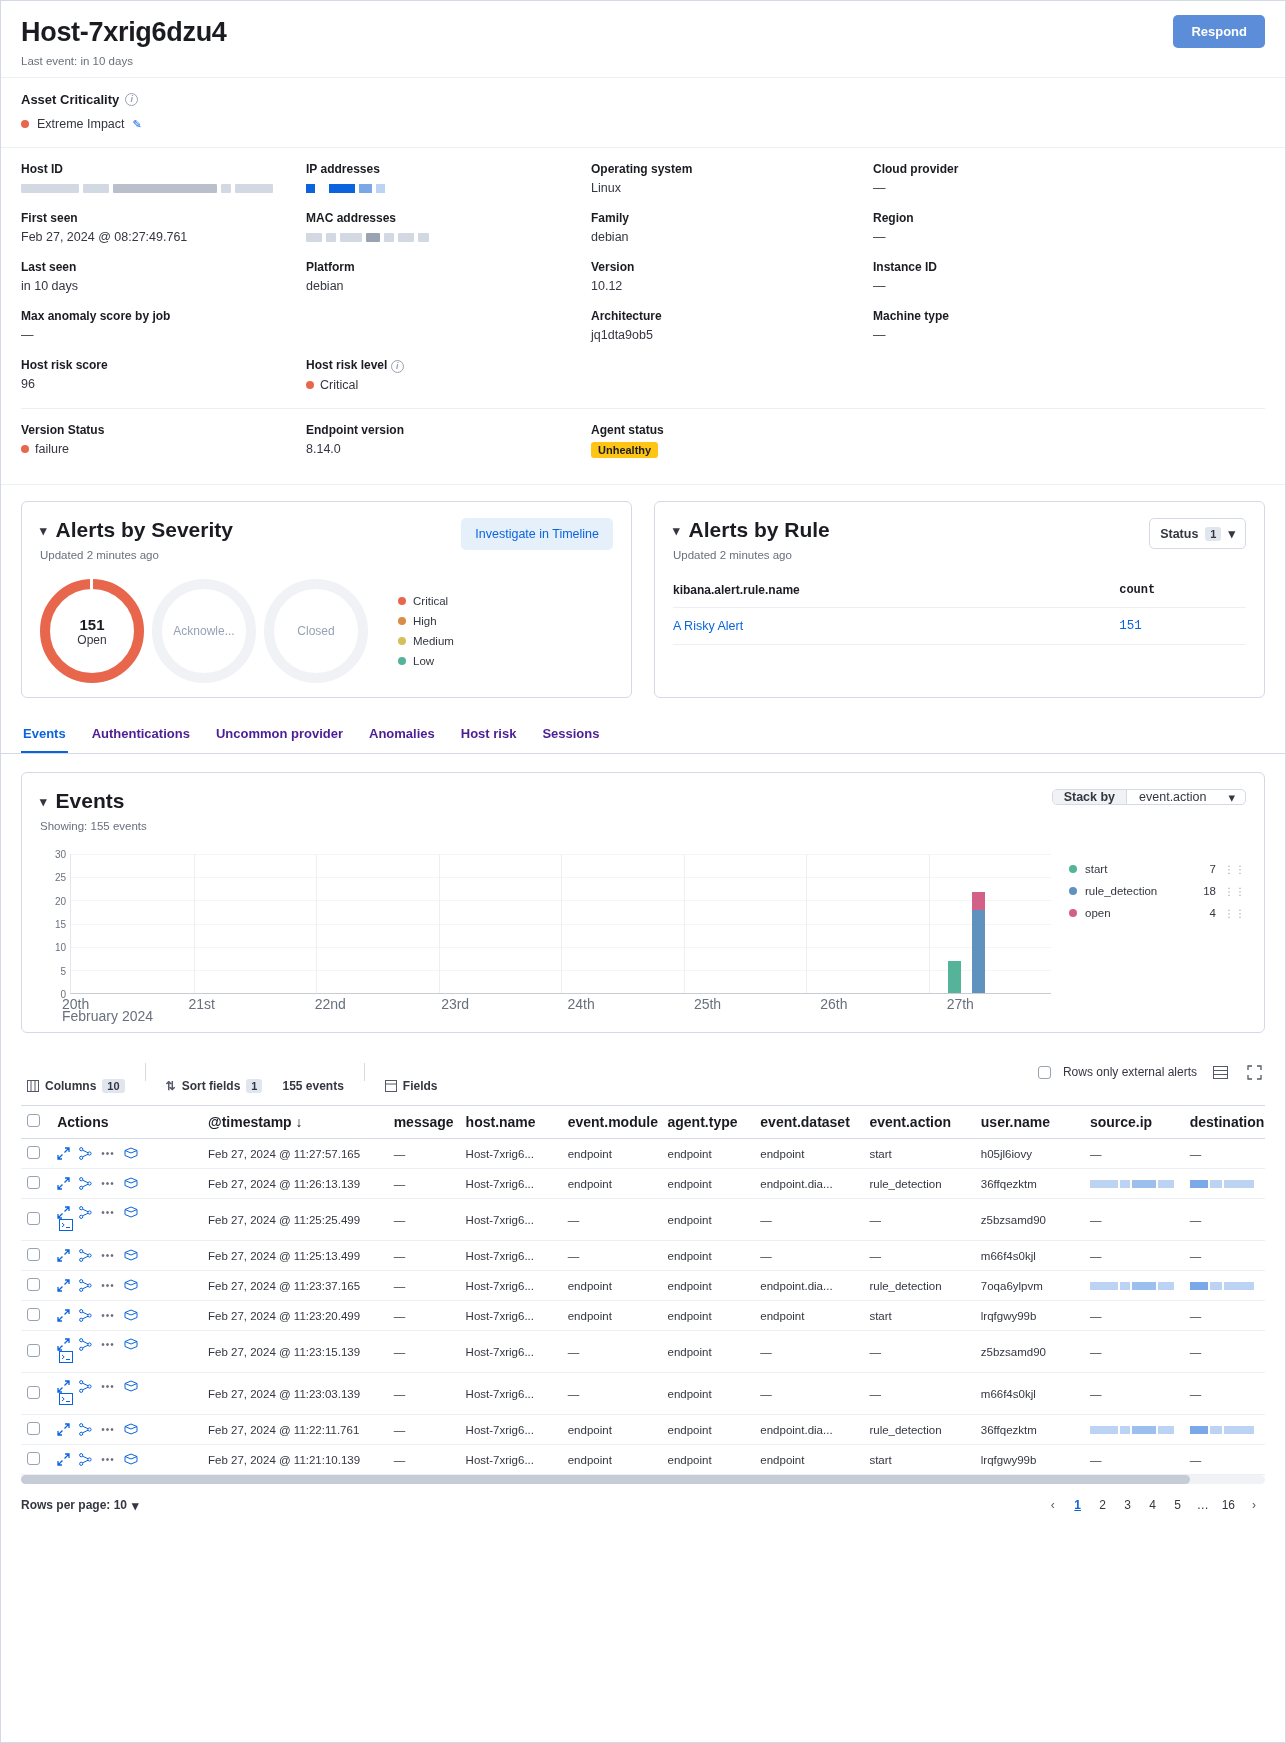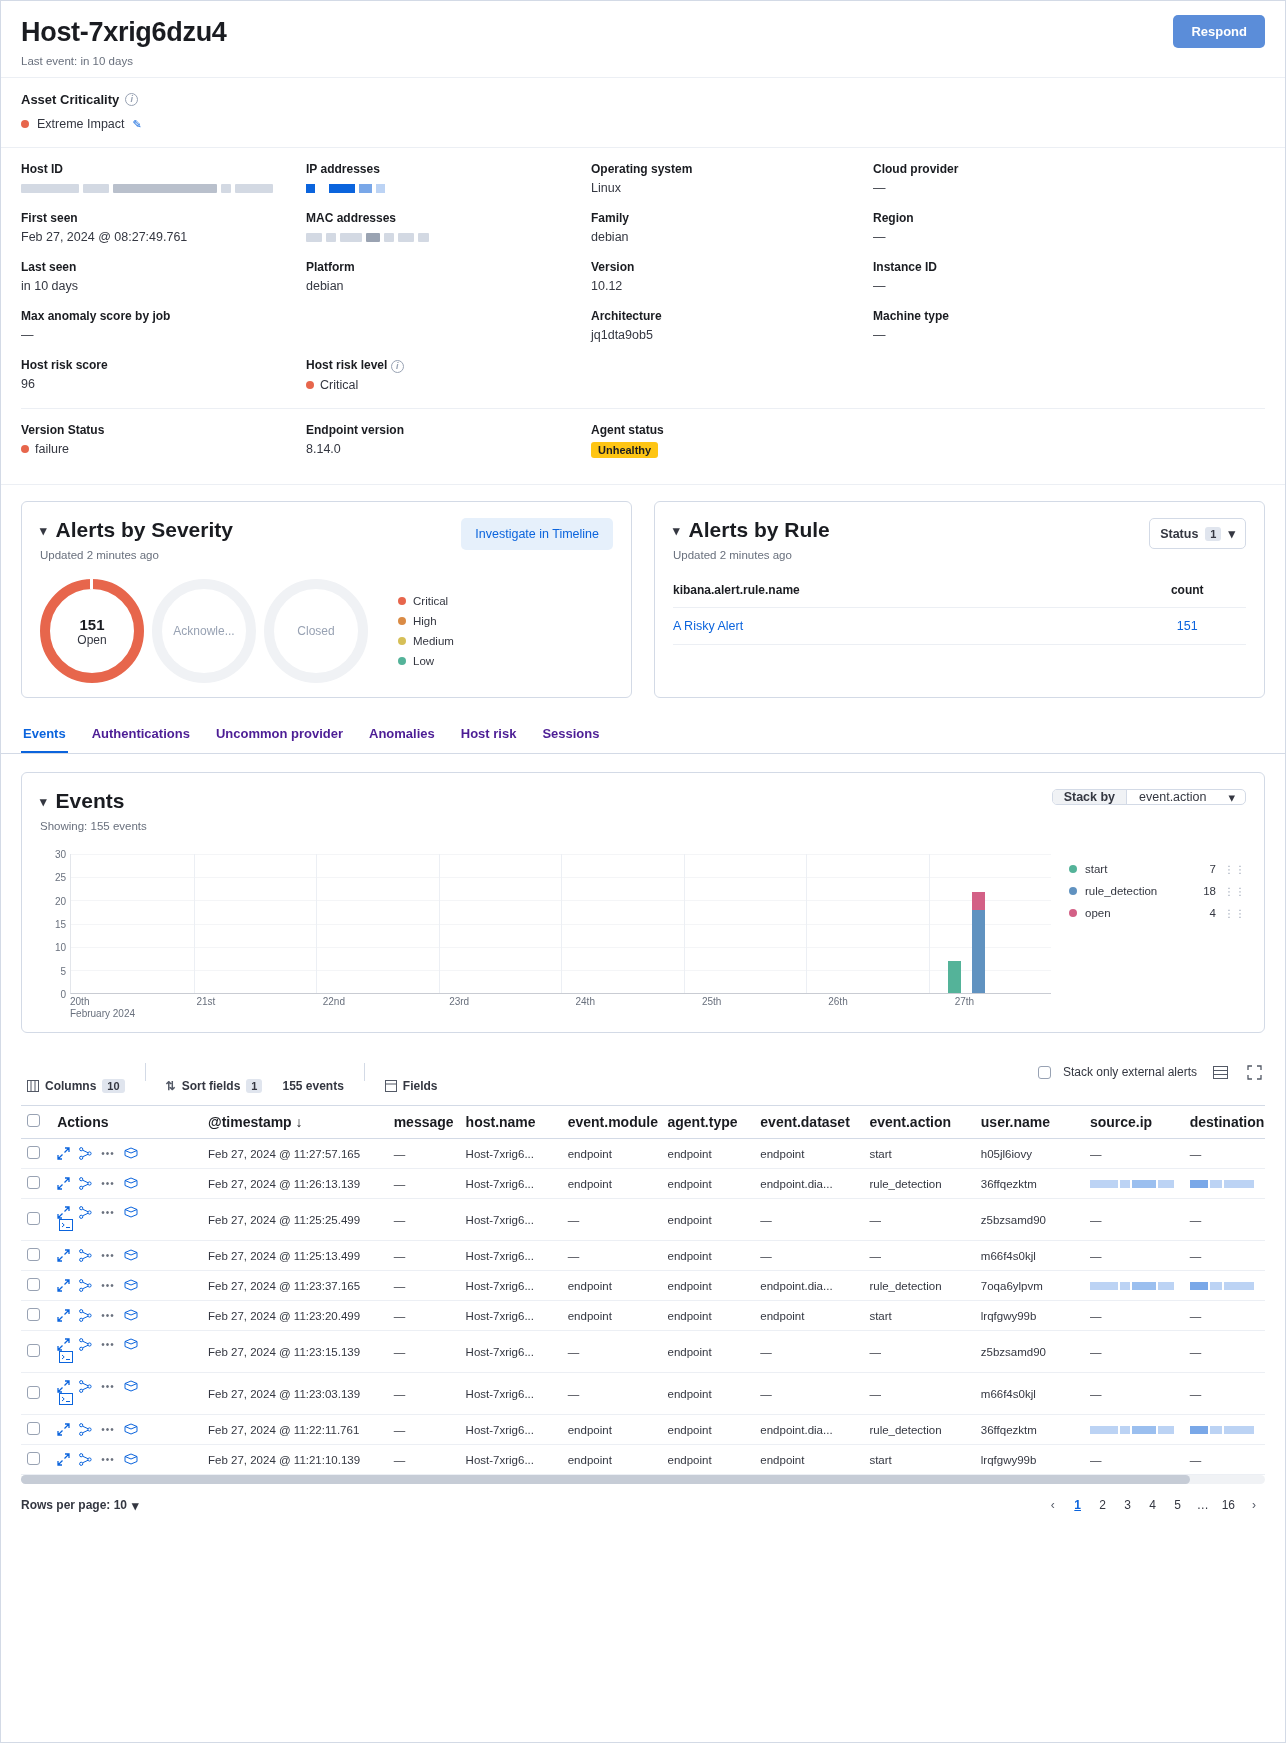--- a/index.html
+++ b/index.html
@@ -273,21 +273,21 @@
     border-collapse: collapse;
   }
   .rule-tbl th {
     font-size: 12px;
     font-weight: bold;
     color: #1a1c21;
     text-align: left;
     padding: 0 0 10px 0;
     border-bottom: 1px solid #eceff4;
   }
-  .rule-tbl th.r, .rule-tbl td.r { text-align: center; }
+  .rule-tbl th.r, .rule-tbl td.r { text-align: left; font-family: Liberation Mono, monospace; }
   .rule-tbl td {
     padding: 11px 0;
     font-size: 12.5px;
     border-bottom: 1px solid #eceff4;
   }
   .link { color: #0b64dd; cursor: pointer; }
 
   
   .tabs {
     display: flex;
@@ -372,22 +372,22 @@
     background: #f4f5f7;
   }
   .bar {
     position: absolute;
     bottom: 0;
     width: 13px;
   }
   .xlabels {
     position: relative;
     height: 26px;
-    margin-left: 30px;
-    font-size: 10px;
+    margin-left: 22px;
+    font-size: 14px;
     color: #69707d;
   }
   .xlabels span {
     position: absolute;
     top: 2px;
   }
   .chart-legend {
     width: 195px;
     padding-left: 18px;
     padding-top: 4px;
@@ -867,21 +867,21 @@
       <div class="tt-item">
         <svg width="12" height="12" viewBox="0 0 12 12">
             <rect x="0.5" y="0.5" width="11" height="11" fill="none" stroke="#535966"></rect>
             <line x1="0.5" y1="4" x2="11.5" y2="4" stroke="#535966"></line>
           </svg>
         <span>Fields</span>
       </div>
     </div>
     <div class="tt-right">
       <span class="chk"></span>
-      <span>Stack only external alerts</span>
+      <span>Rows only external alerts</span>
       <span class="icon-btn">
         <svg width="15" height="13" viewBox="0 0 15 13">
             <rect x="0.5" y="0.5" width="14" height="12" fill="none" stroke="#535966"></rect>
             <line x1="0.5" y1="4.5" x2="14.5" y2="4.5" stroke="#535966"></line>
             <line x1="0.5" y1="8.5" x2="14.5" y2="8.5" stroke="#535966"></line>
           </svg>
       </span>
       <span class="icon-btn">
         <svg width="15" height="15" viewBox="0 0 15 15">
             <path d="M1 5V1h4M14 5V1h-4M1 10v4h4M14 10v4h-4" fill="none" stroke="#535966" stroke-width="1.3"></path>

